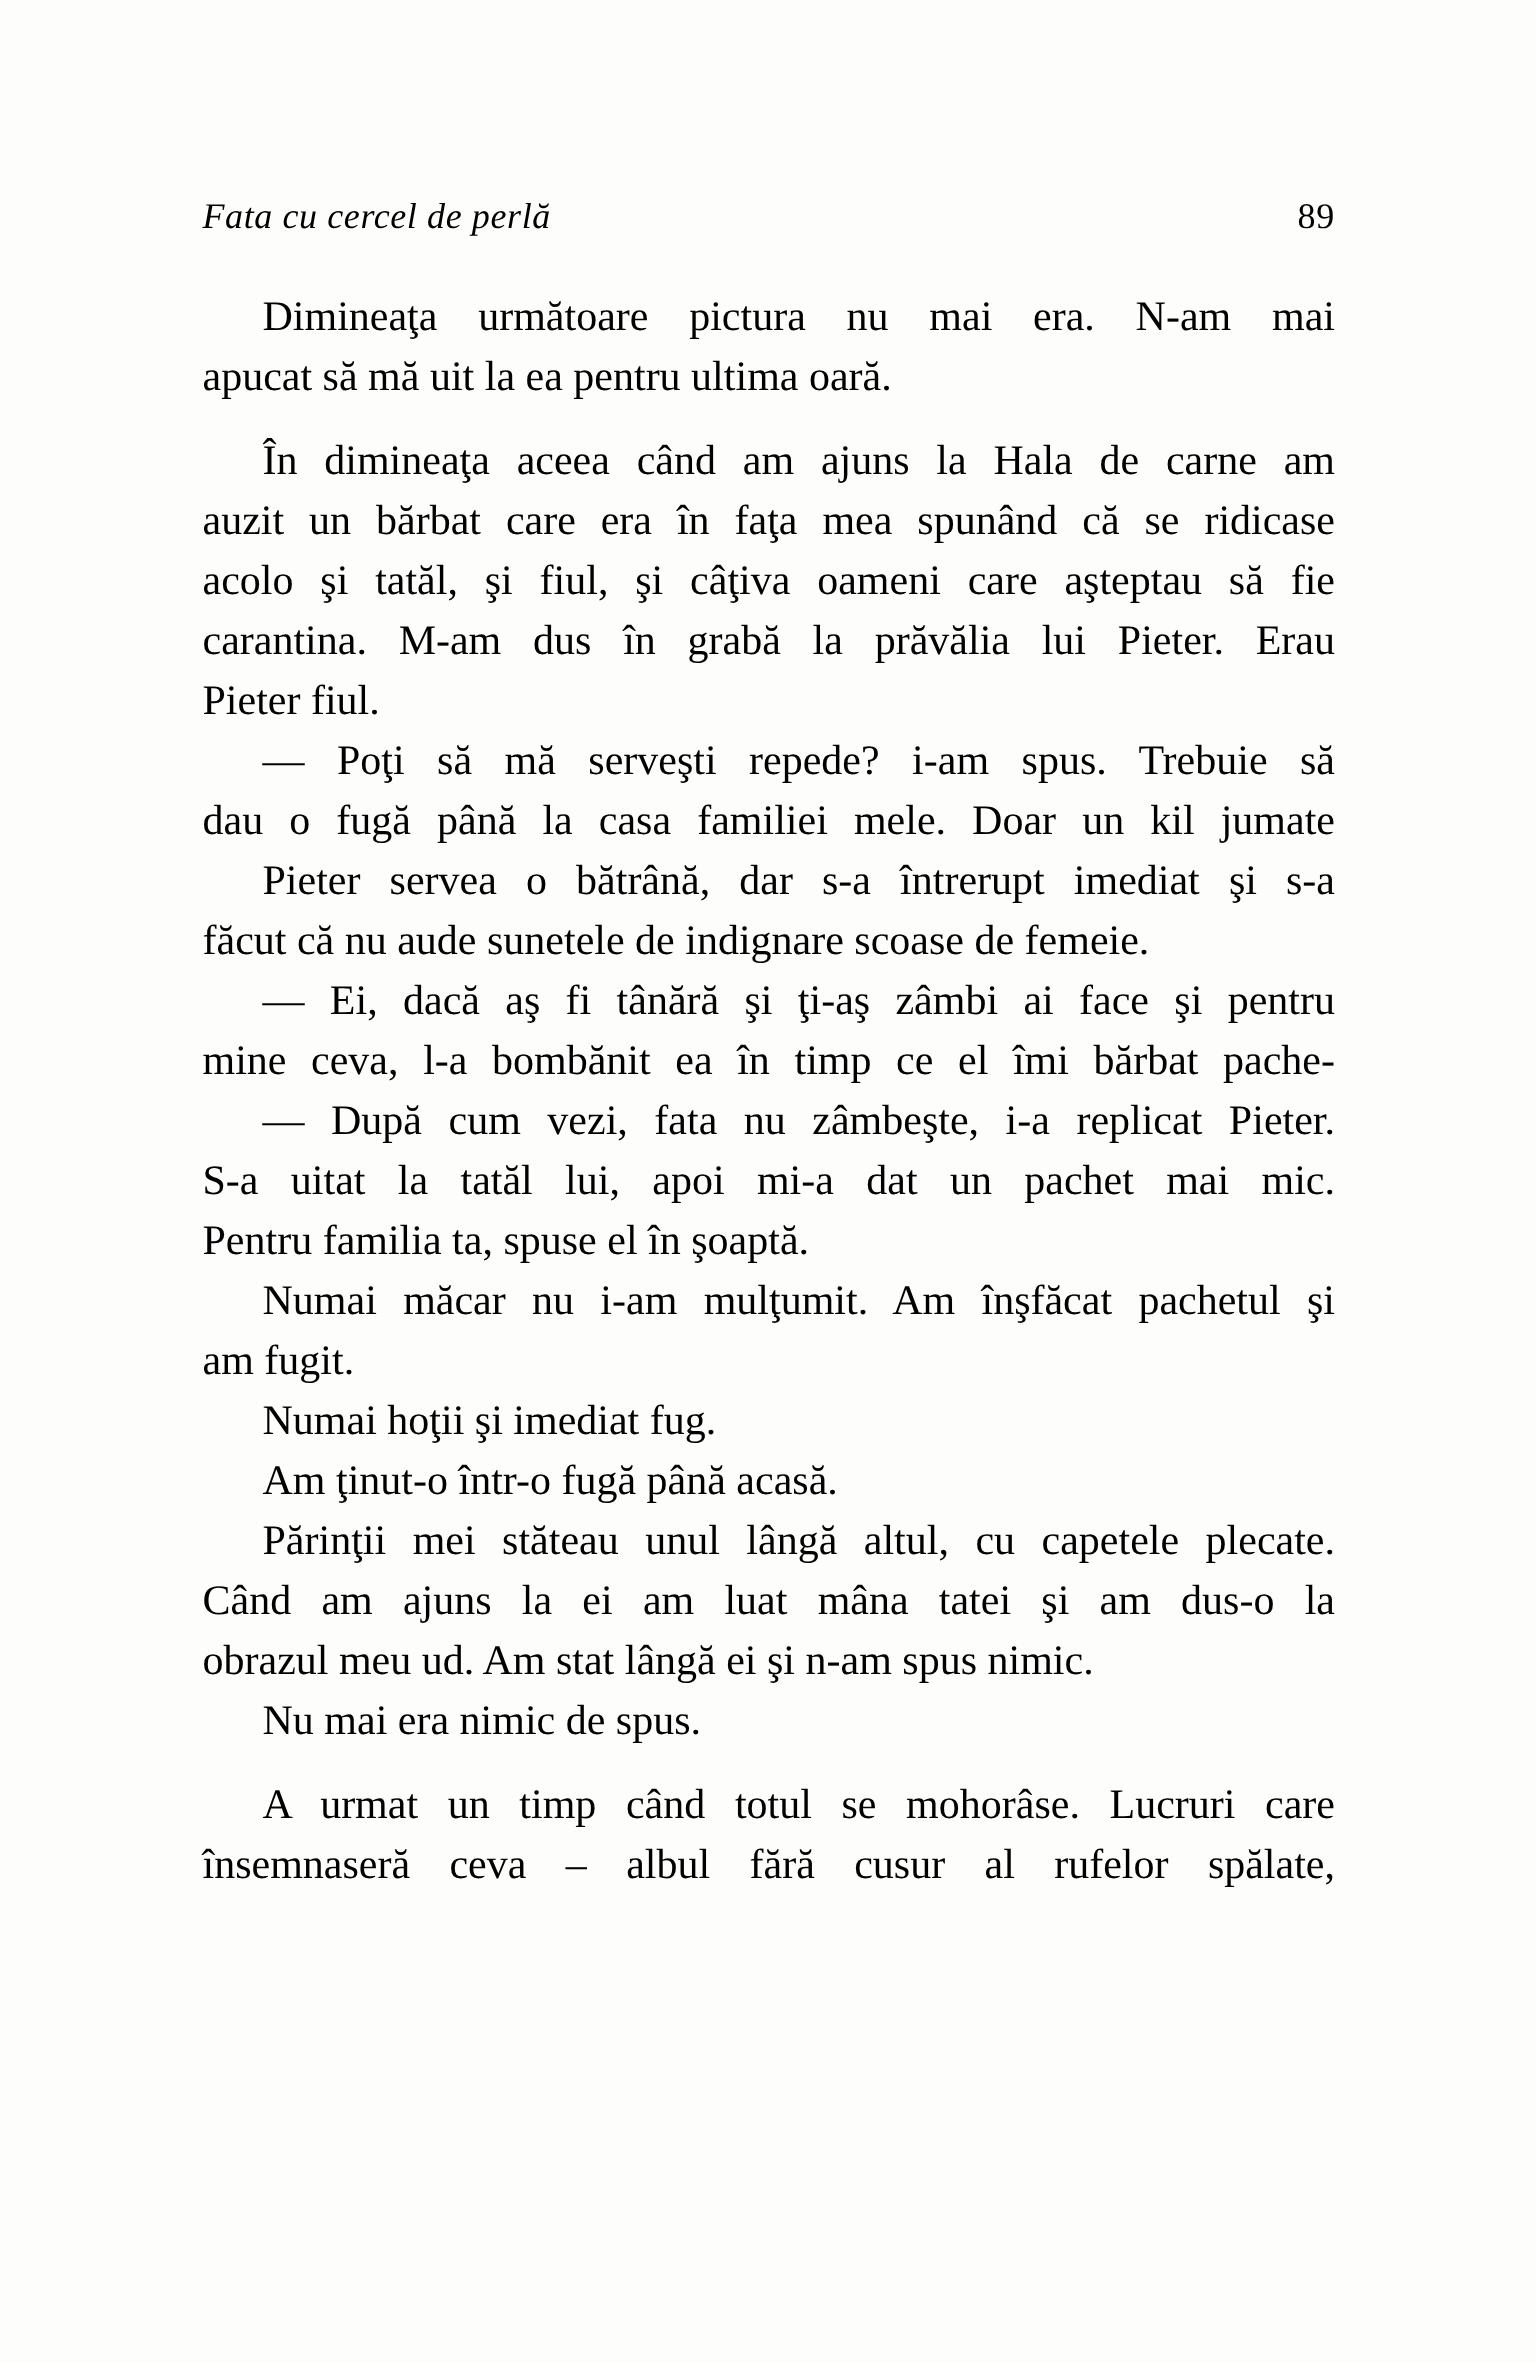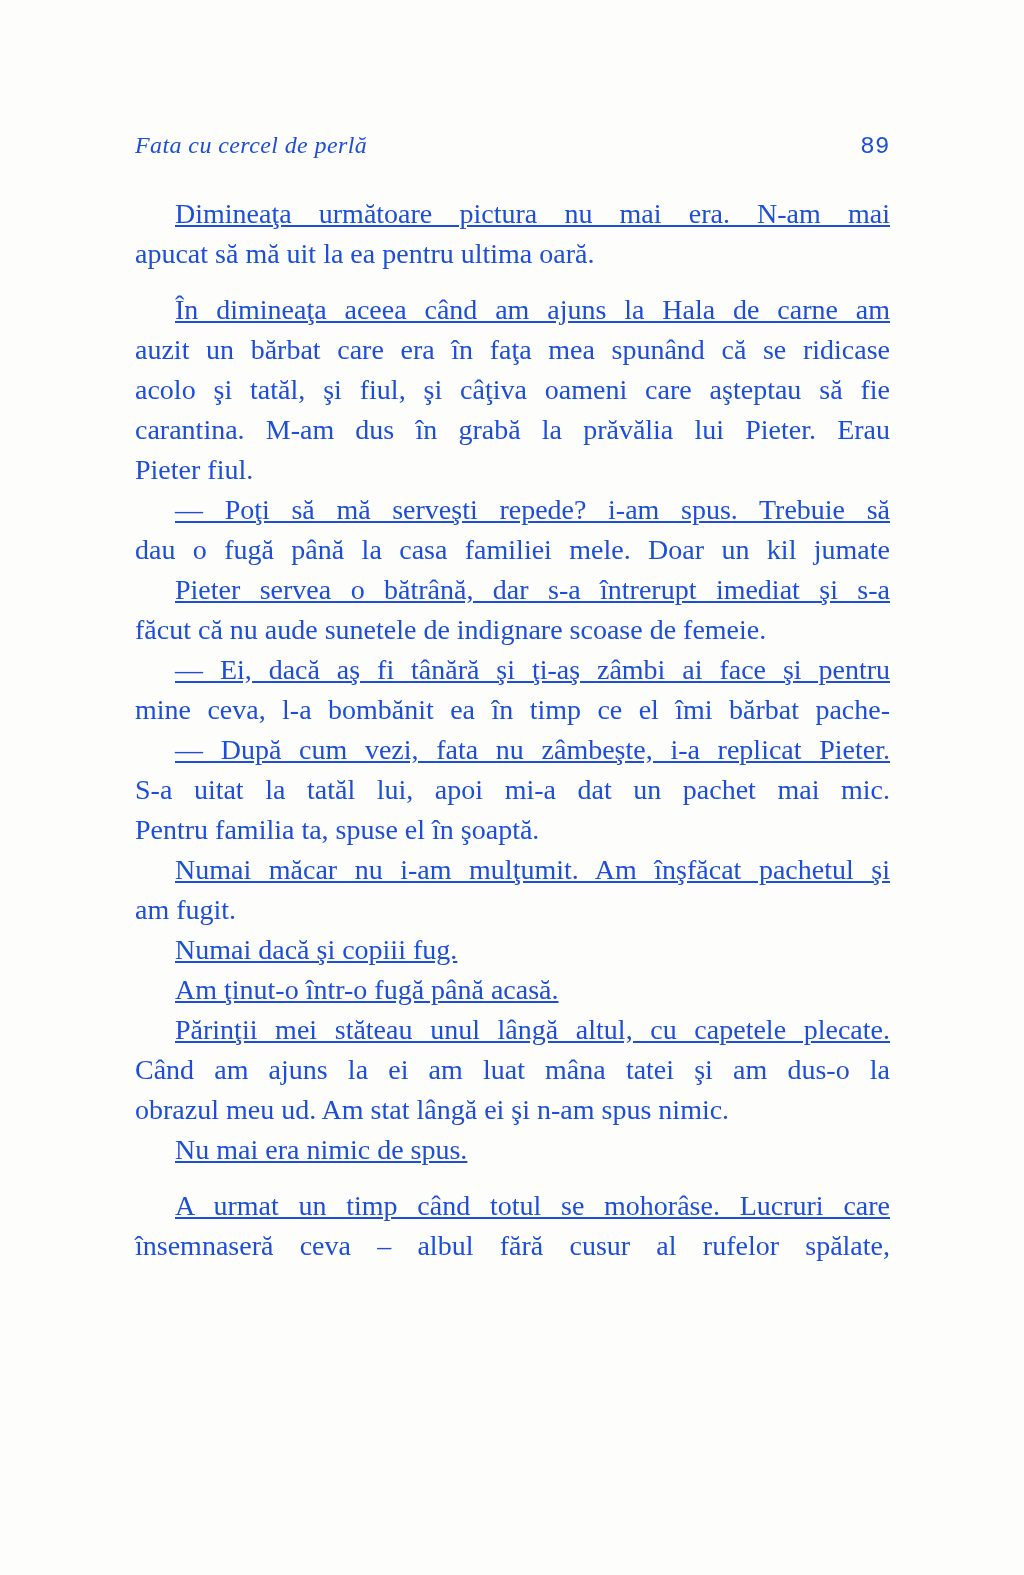--- a/index.html
+++ b/index.html
@@ -6,57 +6,55 @@
     margin: 0;
     padding: 0;
     background: #ffffff;
   }
   .page {
     position: relative;
     width: 1024px;
     height: 1575px;
     box-sizing: border-box;
     background: #fdfdfc;
-    color: #1d4ed8;
+    color: #000000;
     padding: 131px 134px 0 135px;
     font-family: "Liberation Serif", "DejaVu Serif", serif;
     overflow: hidden;
   }
   .running-header {
     display: flex;
     justify-content: space-between;
     align-items: baseline;
     font-size: 24px;
     line-height: 28px;
     margin-bottom: 33px;
   }
   .running-header .title {
     font-style: italic;
     letter-spacing: 0.4px;
   }
   .running-header .pagenum {
     font-style: normal;
     letter-spacing: 0.5px;
-    font-family: Liberation Mono, monospace;
   }
   .para {
     margin: 0;
   }
   .para.space-before {
     margin-top: 16px;
   }
   .line {
     font-size: 28px;
     line-height: 40px;
     text-align: justify;
     text-align-last: justify;
   }
   .line.first {
     text-indent: 40px;
-    text-decoration: underline;
   }
   .line.last {
     text-align-last: left;
   }
 </style>
 </head>
 <body>
 
 <div class="page">
   <header class="running-header">
@@ -90,21 +88,21 @@
       <div class="para">
         <div class="line first">— După cum vezi, fata nu zâmbeşte, i-a replicat Pieter.</div>
         <div class="line">S-a uitat la tatăl lui, apoi mi-a dat un pachet mai mic.</div>
         <div class="line last">Pentru familia ta, spuse el în şoaptă.</div>
       </div>
       <div class="para">
         <div class="line first">Numai măcar nu i-am mulţumit. Am înşfăcat pachetul şi</div>
         <div class="line last">am fugit.</div>
       </div>
       <div class="para">
-        <div class="line first last">Numai dacă şi copiii fug.</div>
+        <div class="line first last">Numai hoţii şi imediat fug.</div>
       </div>
       <div class="para">
         <div class="line first last">Am ţinut-o într-o fugă până acasă.</div>
       </div>
       <div class="para">
         <div class="line first">Părinţii mei stăteau unul lângă altul, cu capetele plecate.</div>
         <div class="line">Când am ajuns la ei am luat mâna tatei şi am dus-o la</div>
         <div class="line last">obrazul meu ud. Am stat lângă ei şi n-am spus nimic.</div>
       </div>
       <div class="para">

